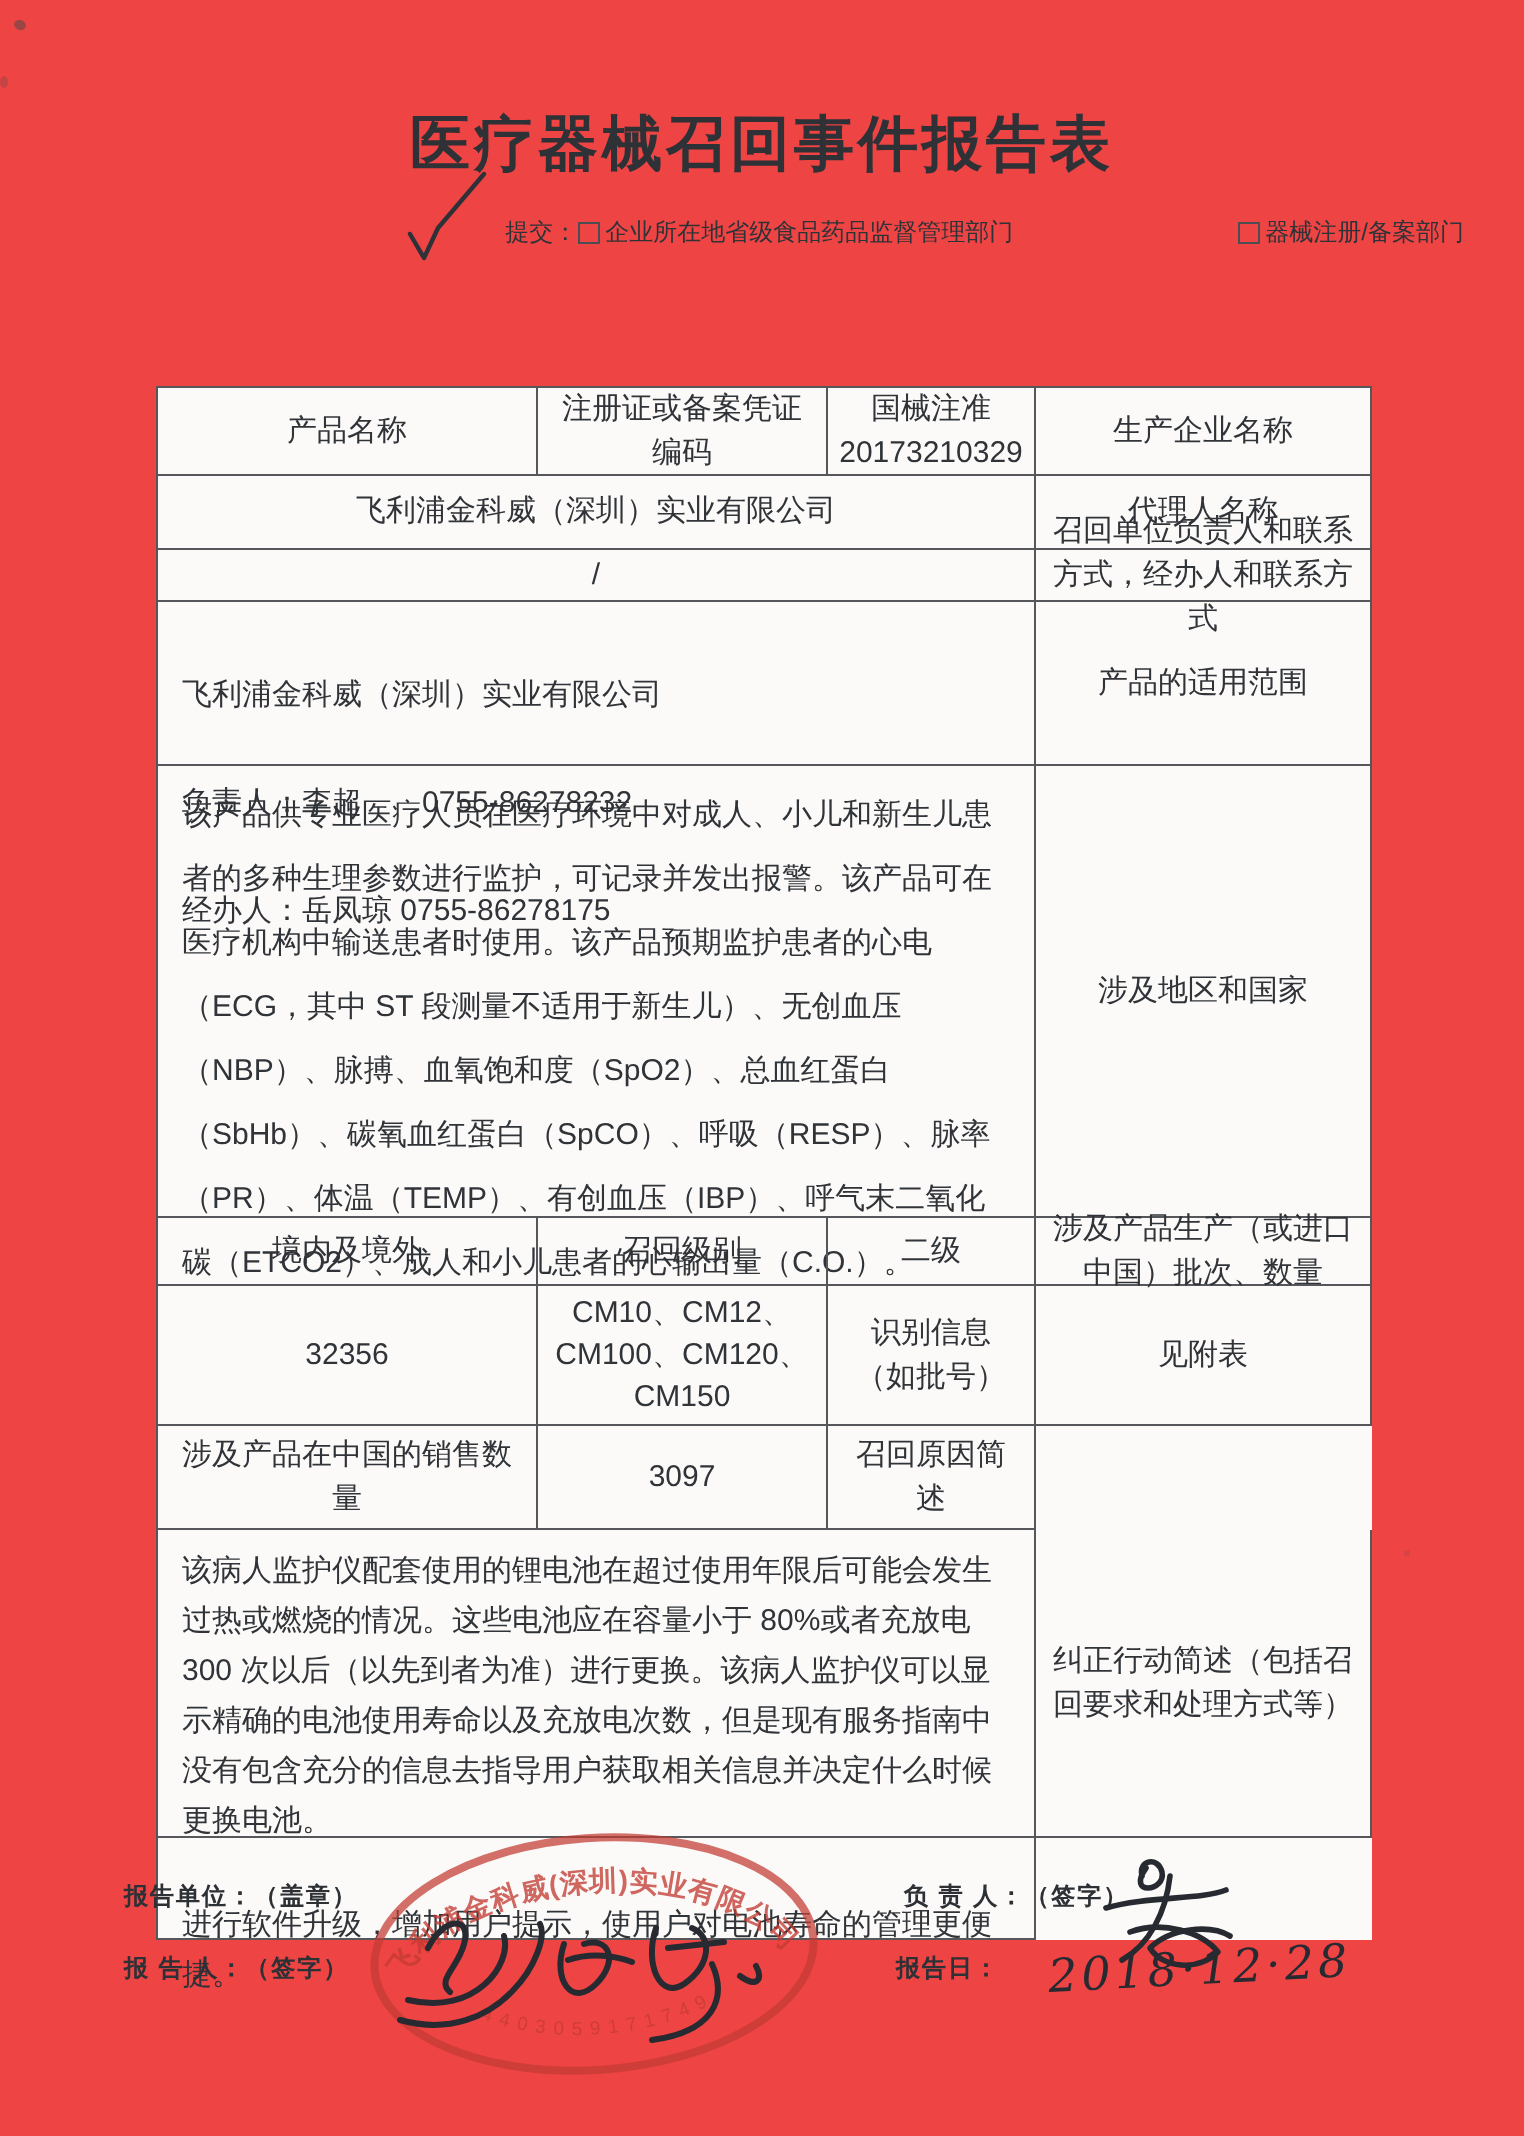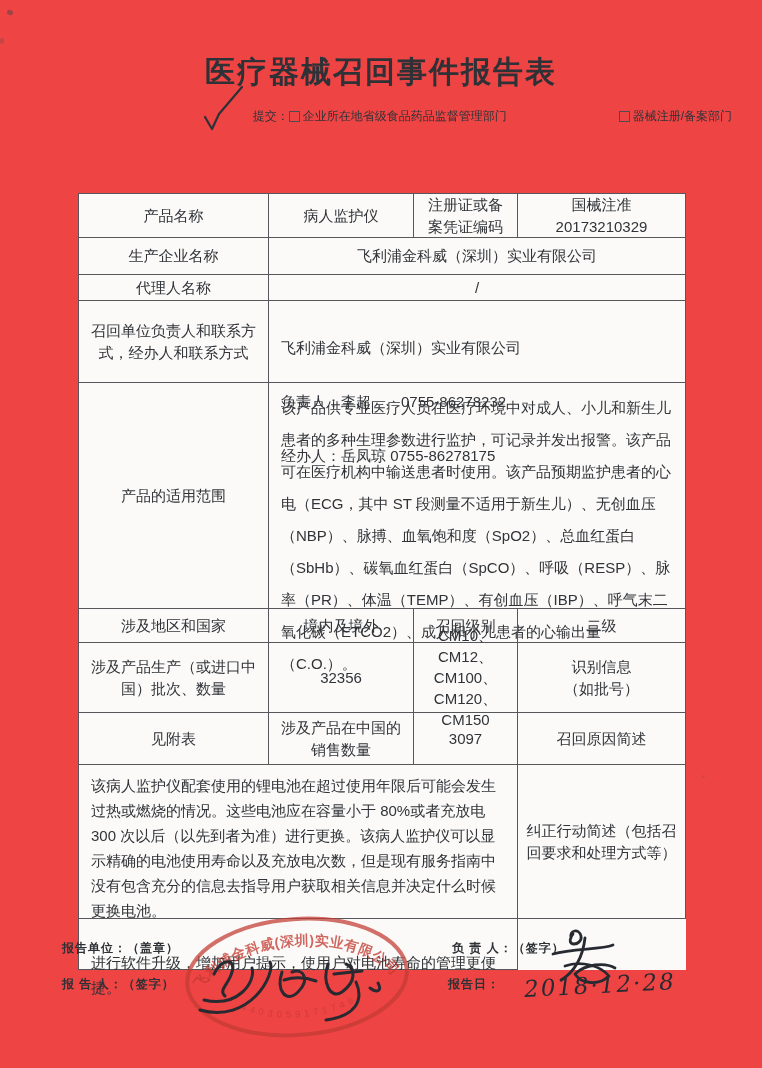--- a/index.html
+++ b/index.html
@@ -111,21 +111,20 @@
       <span>器械注册/备案部门</span>
     </span>
     <svg class="tick-svg" viewBox="0 0 52 52">
       <path d="M7,33 L14,45 L21,30 L44,3" fill="none" stroke="#2e3138" stroke-width="2.2" stroke-linecap="round" stroke-linejoin="round"></path>
     </svg>
   </div>
 
   <div class="form-table">
 
     <div class="cell">产品名称</div>
-    <div class="cell">病人监护仪</div>
     <div class="cell">注册证或备案凭证编码</div>
     <div class="cell">国械注准 20173210329</div>
 
     <div class="cell">生产企业名称</div>
     <div class="cell span3">飞利浦金科威（深圳）实业有限公司</div>
 
     <div class="cell">代理人名称</div>
     <div class="cell span3">/</div>
 
     <div class="cell">召回单位负责人和联系方式，经办人和联系方式</div>

